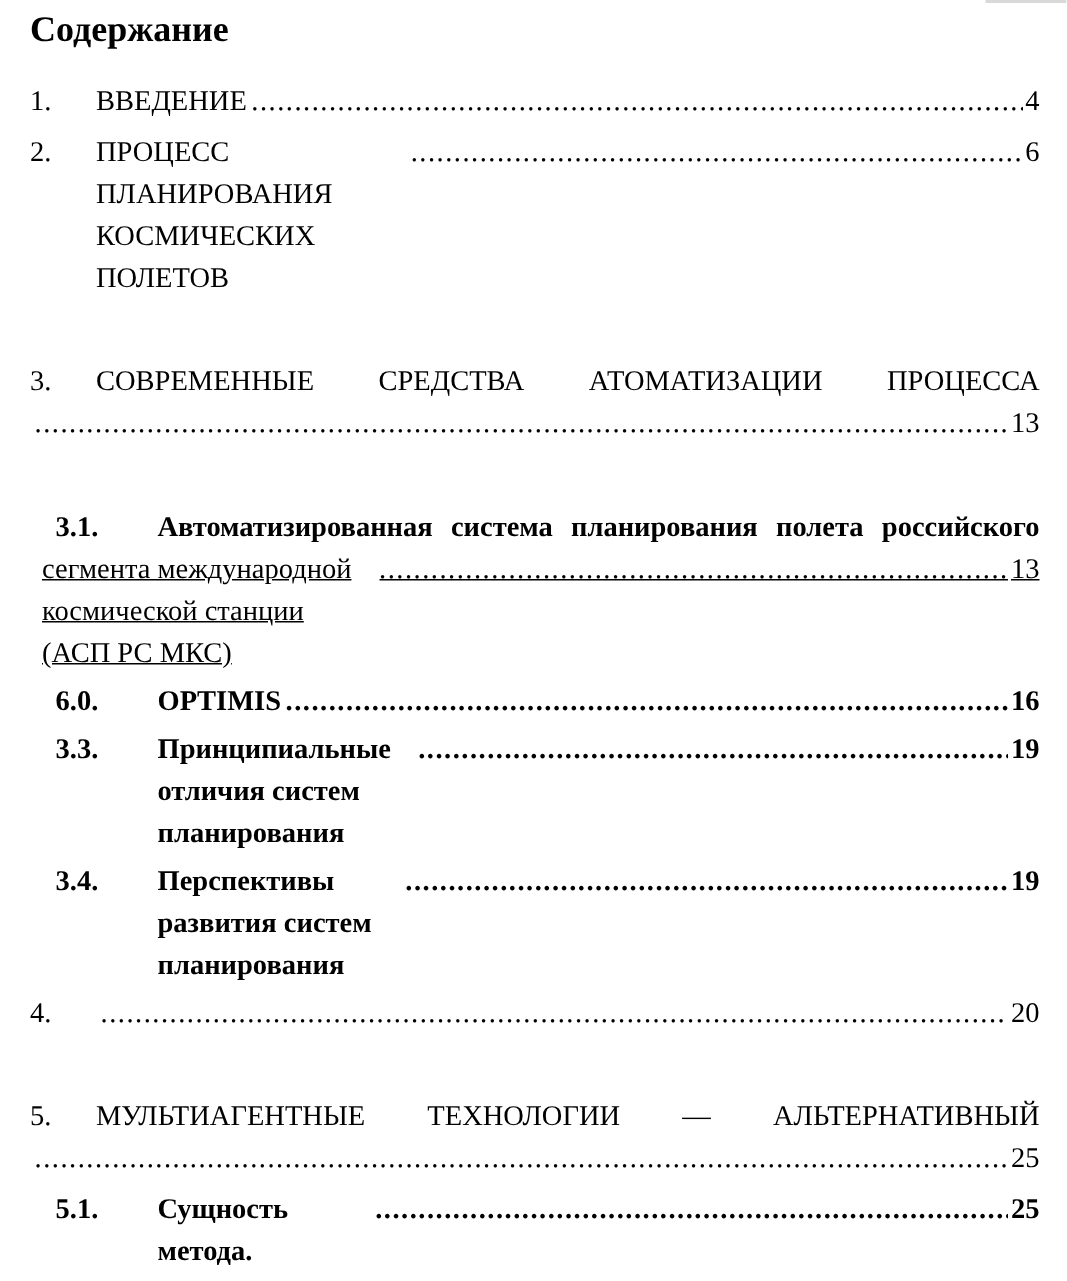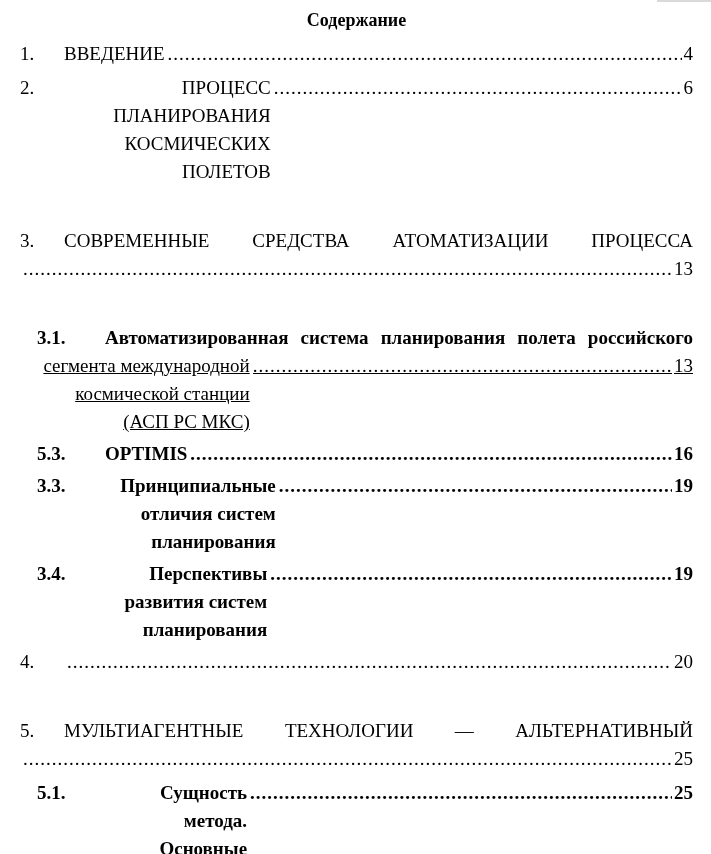--- a/index.html
+++ b/index.html
@@ -5,39 +5,39 @@
   * { margin: 0; padding: 0; box-sizing: border-box; }
   html, body { background: #ffffff; }
   body {
     width: 711px; height: 854px;
     position: relative; overflow: hidden;
     font-family: "Liberation Serif", "DejaVu Serif", serif;
     color: #000000;
   }
   .page { padding: 6px 18px 0 20px; }
   .doc-title {
-    text-align: center; font-weight: bold;
-    font-size: 18px; line-height: 28px;
-    margin-bottom: 6px;
+    font-weight: bold;
+    font-size: 24px; line-height: 28px;
+    margin-bottom: 20px;
   }
   .toc-entry { font-size: 19px; line-height: 28px; margin-bottom: 4px; }
   .toc-entry.lv1 { margin-bottom: 6px; }
   .tline { }
   .flexline { display: flex; align-items: baseline; }
   .justifyline { text-align: justify; text-align-last: justify; margin-top: 41px; }
   .fl-lv1 { padding-left: 0; }
   .fl-lv2 { padding-left: 17px; font-weight: bold; }
   
   .wl-lv1 { padding-left: 0; }
   .wl-lv2 { padding-left: 8px; text-decoration: underline; }
   
   .num { display: inline-block; flex: 0 0 auto; }
   .fl-lv1 .num { width: 44px; }
   .fl-lv2 .num { width: 68px; }
-  .ttl { flex: 0 1 auto; text-align: right; }
+  .ttl { flex: 0 1 auto; }
   .leader {
     flex: 1 1 auto; min-width: 0;
     overflow: hidden; white-space: nowrap;
     letter-spacing: 1px; margin-left: 3px;
   }
   .page-num { flex: 0 0 auto; margin-left: 2px; }
   .top-artifact {
     position: absolute; top: 0; left: 657px;
     width: 54px; height: 2px; background: #d9d9d9;
   }
@@ -76,21 +76,21 @@
       <div class="toc-entry lv2">
         <div class="tline justifyline fl-lv2"><span class="num">3.1.</span><span>Автоматизированная система планирования полета российского</span></div>
         <div class="tline flexline wl-lv2">
           <span class="ttl">сегмента международной космической станции (АСП РС МКС)</span>
           <span class="leader">..........................................................................................................................................................................</span>
           <span class="page-num">13</span>
         </div>
       </div>
       <div class="toc-entry lv2">
         <div class="tline flexline fl-lv2">
-          <span class="num">5.3.</span>
+          <span class="num">6.0.</span>
           <span class="ttl">OPTIMIS</span>
           <span class="leader">..........................................................................................................................................................................</span>
           <span class="page-num">16</span>
         </div>
       </div>
       <div class="toc-entry lv2">
         <div class="tline flexline fl-lv2">
           <span class="num">3.3.</span>
           <span class="ttl">Принципиальные отличия систем планирования</span>
           <span class="leader">..........................................................................................................................................................................</span>

